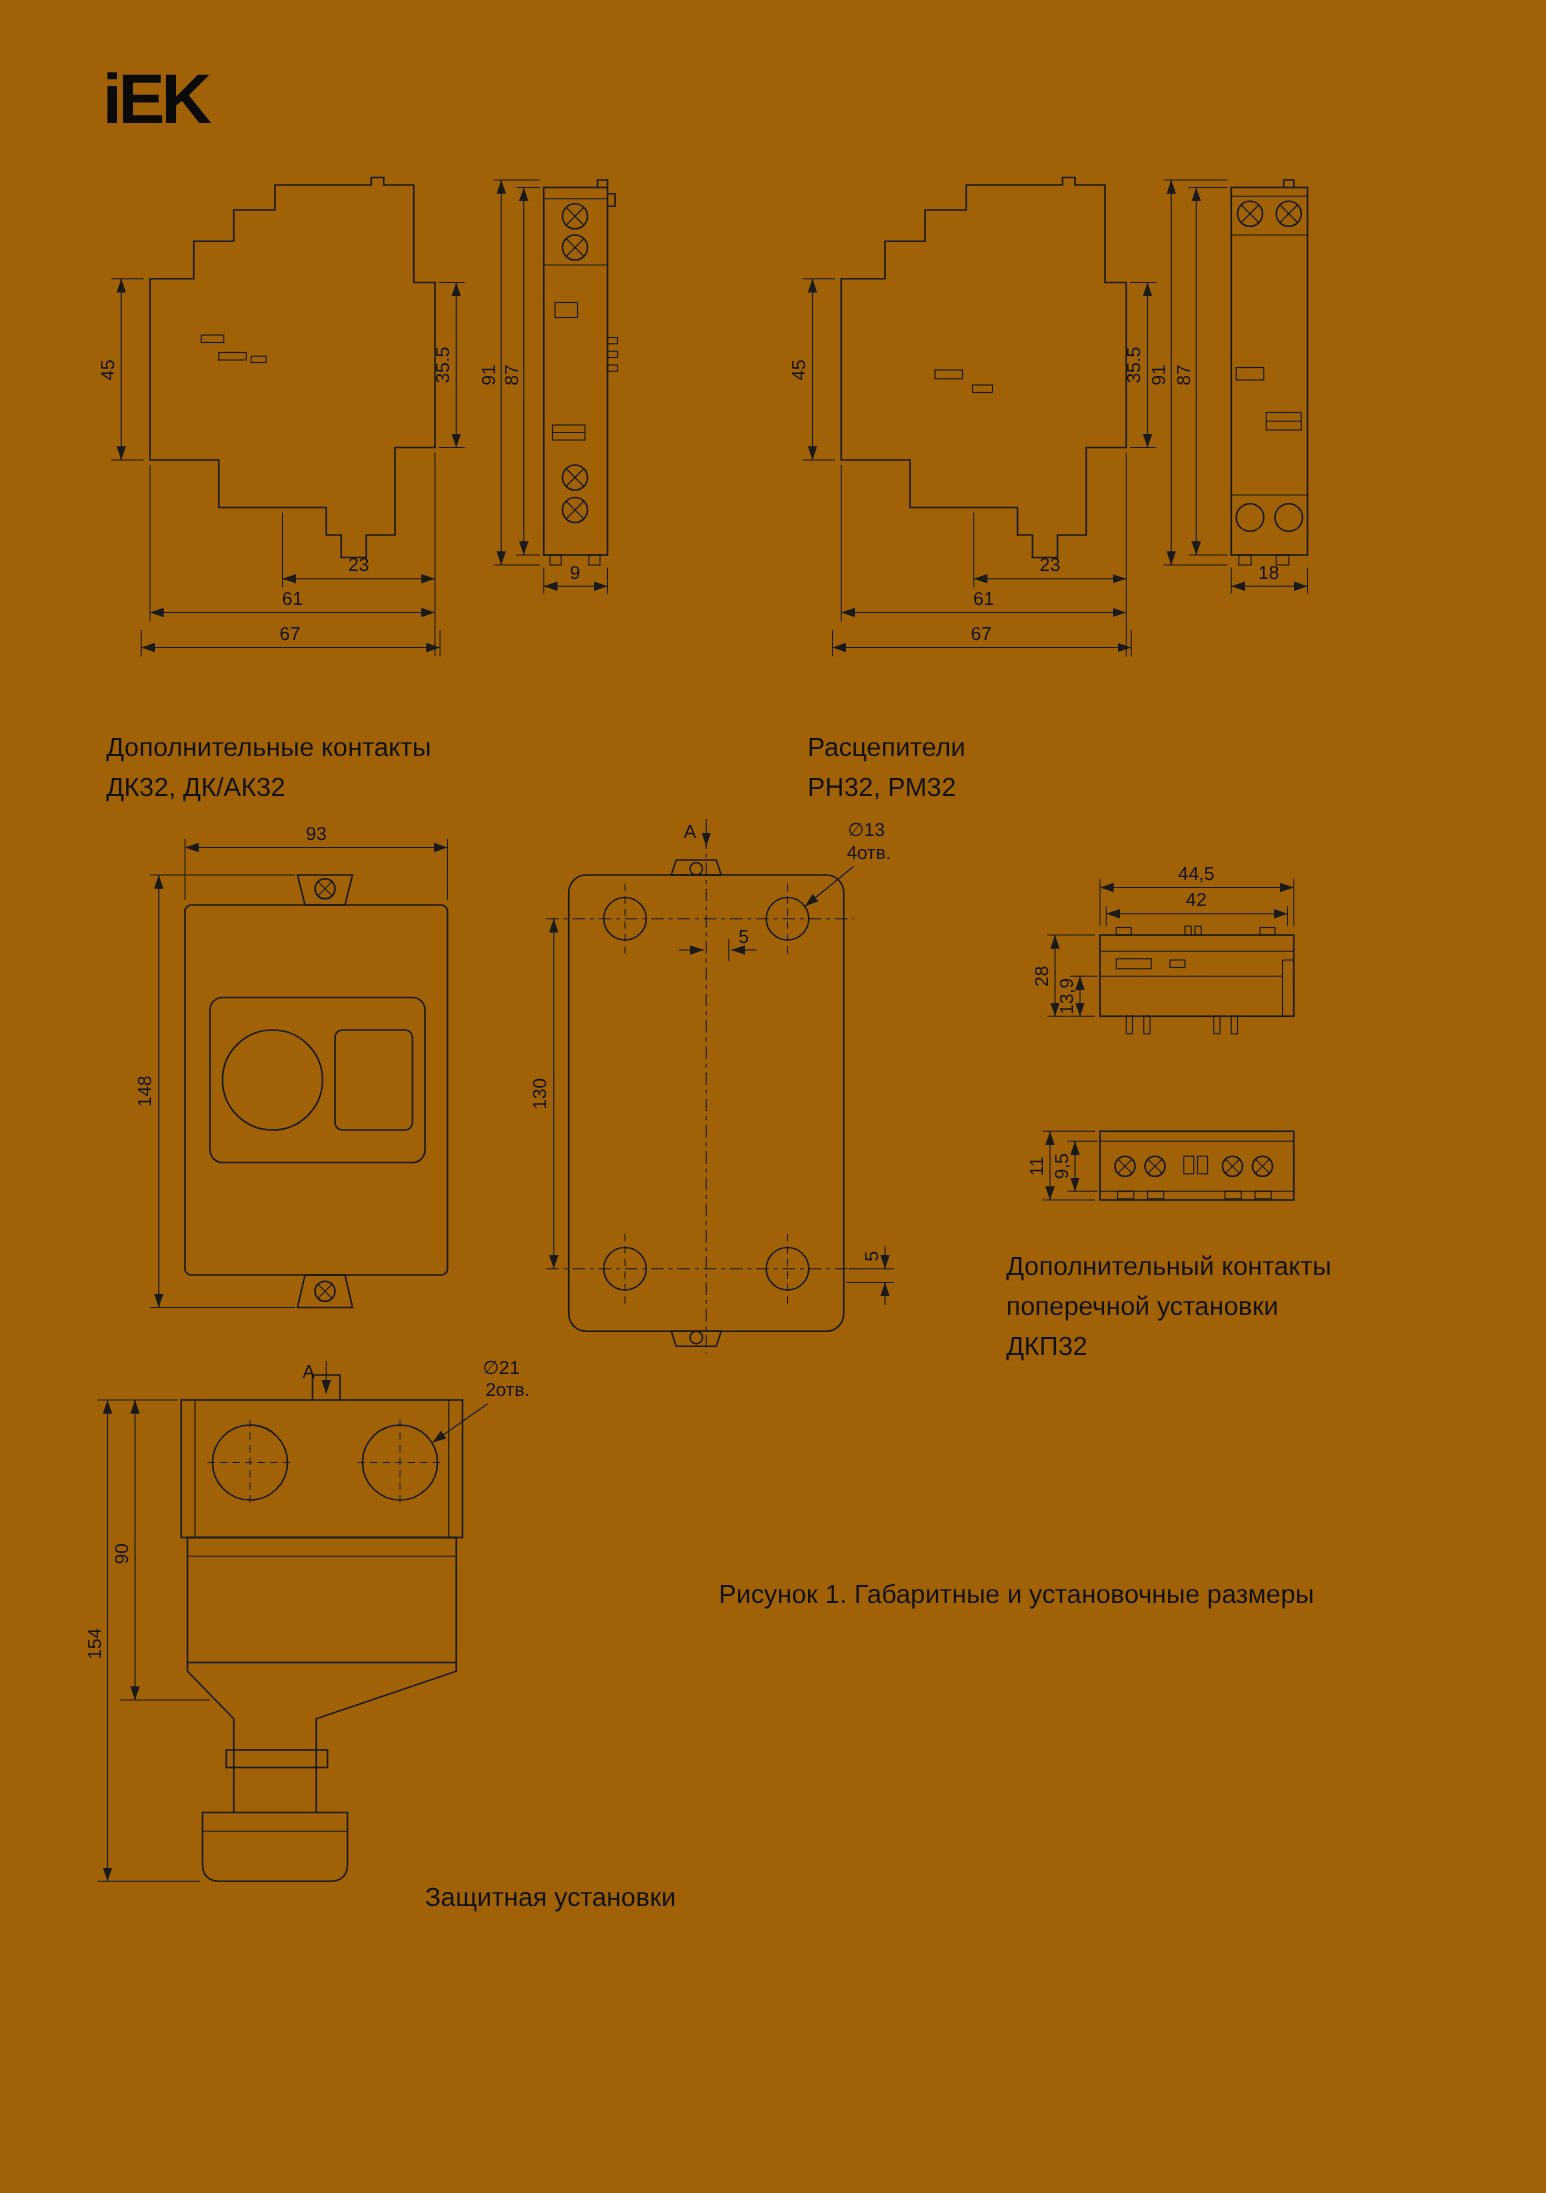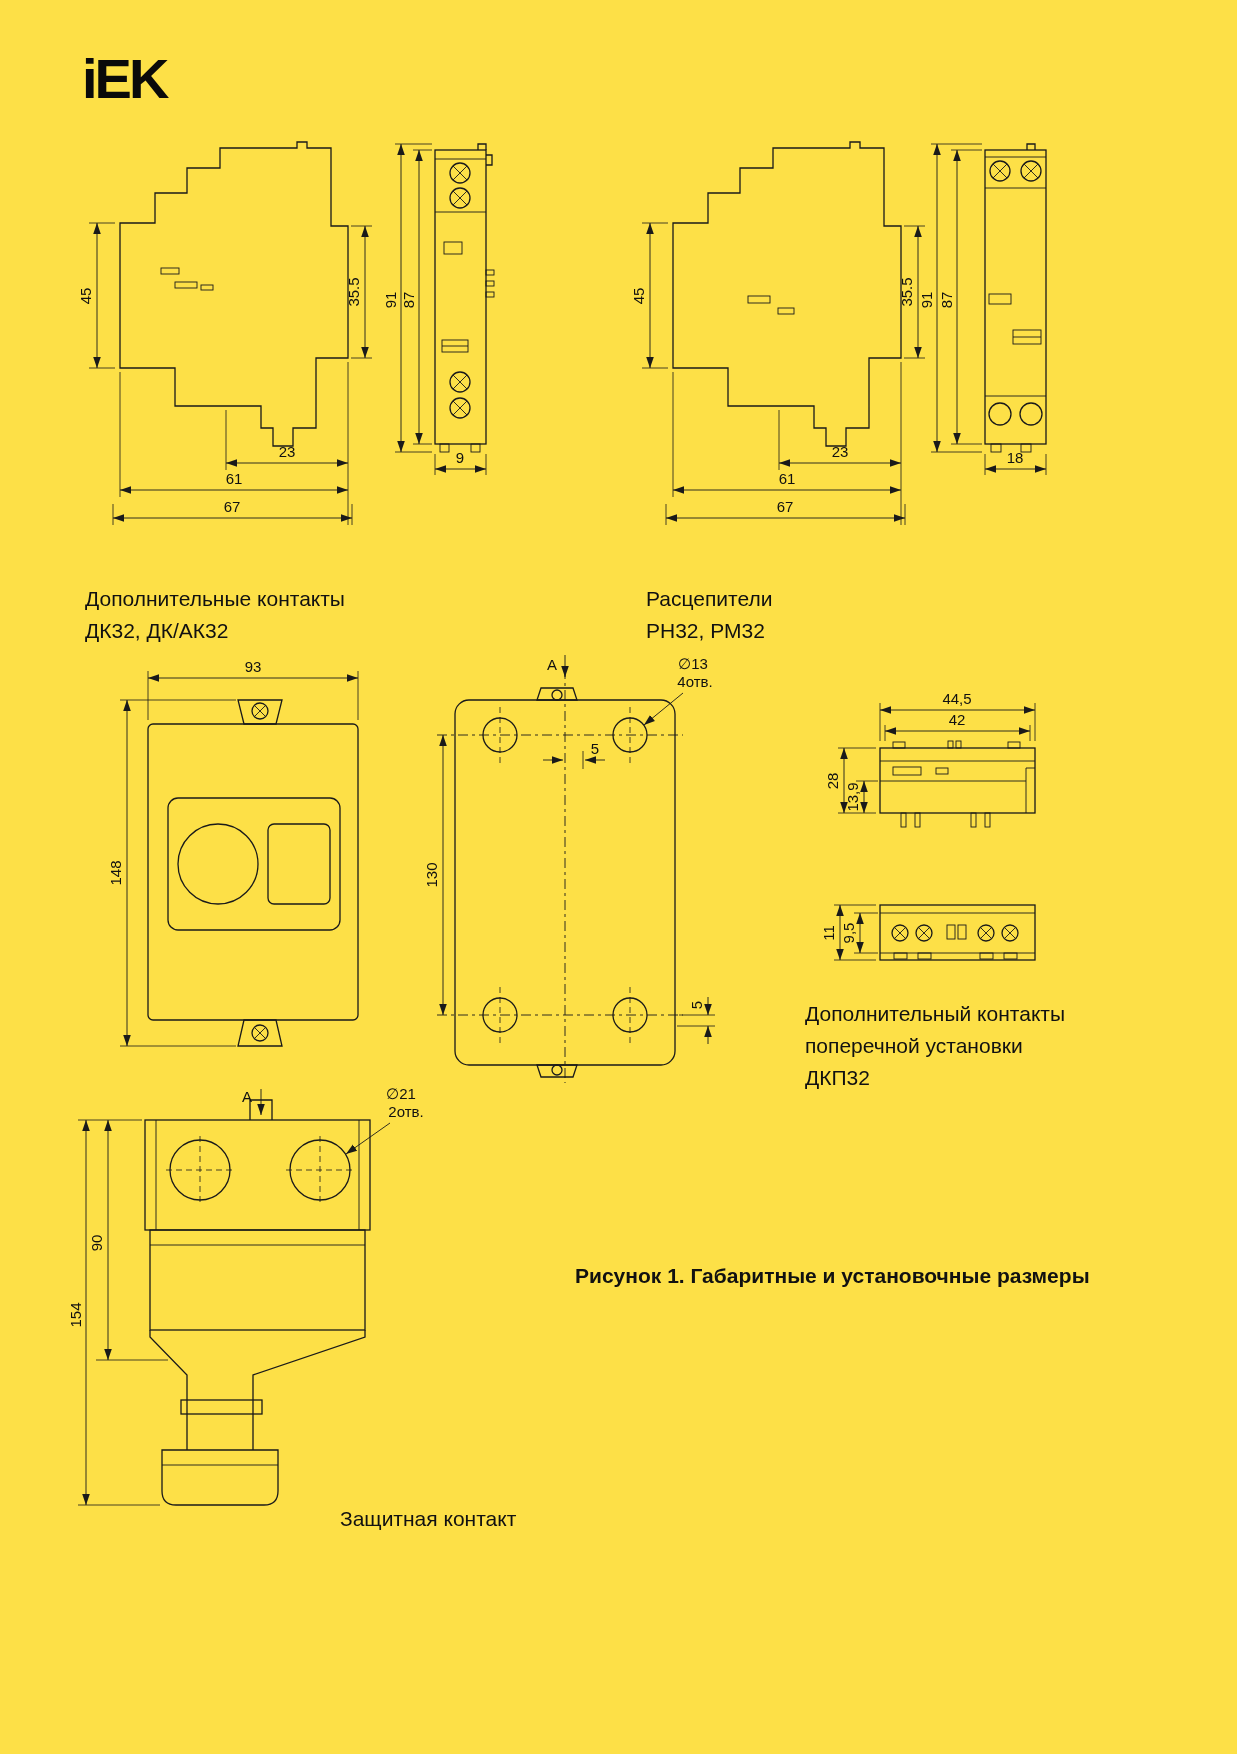--- a/index.html
+++ b/index.html
@@ -1,22 +1,22 @@
 <!DOCTYPE html>
 <html><head>
 <meta charset="utf-8">
 <style>
   * { margin:0; padding:0; box-sizing:border-box; }
   html,body { background:#ffffff; }
-  .page { position:relative; width:1237px; height:1754px; background:#fde047;
+  .page { position:relative; width:1237px; height:1754px; background:#a16207;
           font-family:"Liberation Sans", sans-serif; color:#111; overflow:hidden; }
   .logo { position:absolute; left:82px; top:46px; font-weight:900; font-size:56px;
           letter-spacing:-3px; color:#0a0a0a; }
   .cap  { position:absolute; font-size:21px; line-height:32px; color:#111;margin-top:23px; }
-  .figcap { position:absolute; font-size:21px; line-height:36px; color:#111;font-weight:bold; }
+  .figcap { position:absolute; font-size:21px; line-height:36px; color:#111; }
   .drw  { position:absolute; overflow:visible; }
   .ol   { fill:none; stroke:#1a1a1a; stroke-width:1.3; stroke-linejoin:miter; }
   .dt   { fill:none; stroke:#1a1a1a; stroke-width:0.9; }
   .dim  { fill:none; stroke:#1a1a1a; stroke-width:0.9; }
   .ext  { fill:none; stroke:#1a1a1a; stroke-width:0.8; }
   .dash { fill:none; stroke:#1a1a1a; stroke-width:0.9; stroke-dasharray:10 4 3 4; }
   .dash2{ fill:none; stroke:#1a1a1a; stroke-width:0.8; stroke-dasharray:6 4; }
   .drw text { font-family:"Liberation Sans", sans-serif; font-size:15px; fill:#111; stroke:none; }
 </style>
 </head>
@@ -389,20 +389,20 @@
       <line class="dim" x1="16" y1="35" x2="16" y2="420" marker-start="url(#m8)" marker-end="url(#m8)"></line>
     </g>
     <text x="177" y="17" text-anchor="middle">A</text>
     <text x="331" y="14" text-anchor="middle">∅21</text>
     <text x="336" y="32" text-anchor="middle">2отв.</text>
     <text transform="rotate(-90 32 158)" x="32" y="158" text-anchor="middle">90</text>
     <text transform="rotate(-90 11 230)" x="11" y="230" text-anchor="middle">154</text>
   </svg>
 
   <div class="cap" style="left:340px;top:1480px">
-    <div>Защитная контакт</div>
+    <div>Защитная установки</div>
   </div>
 
   <div class="figcap" style="left:575px;top:1258px">
     <div>Рисунок 1. Габаритные и установочные размеры</div>
   </div>
 
 </div>
 
 </body></html>

